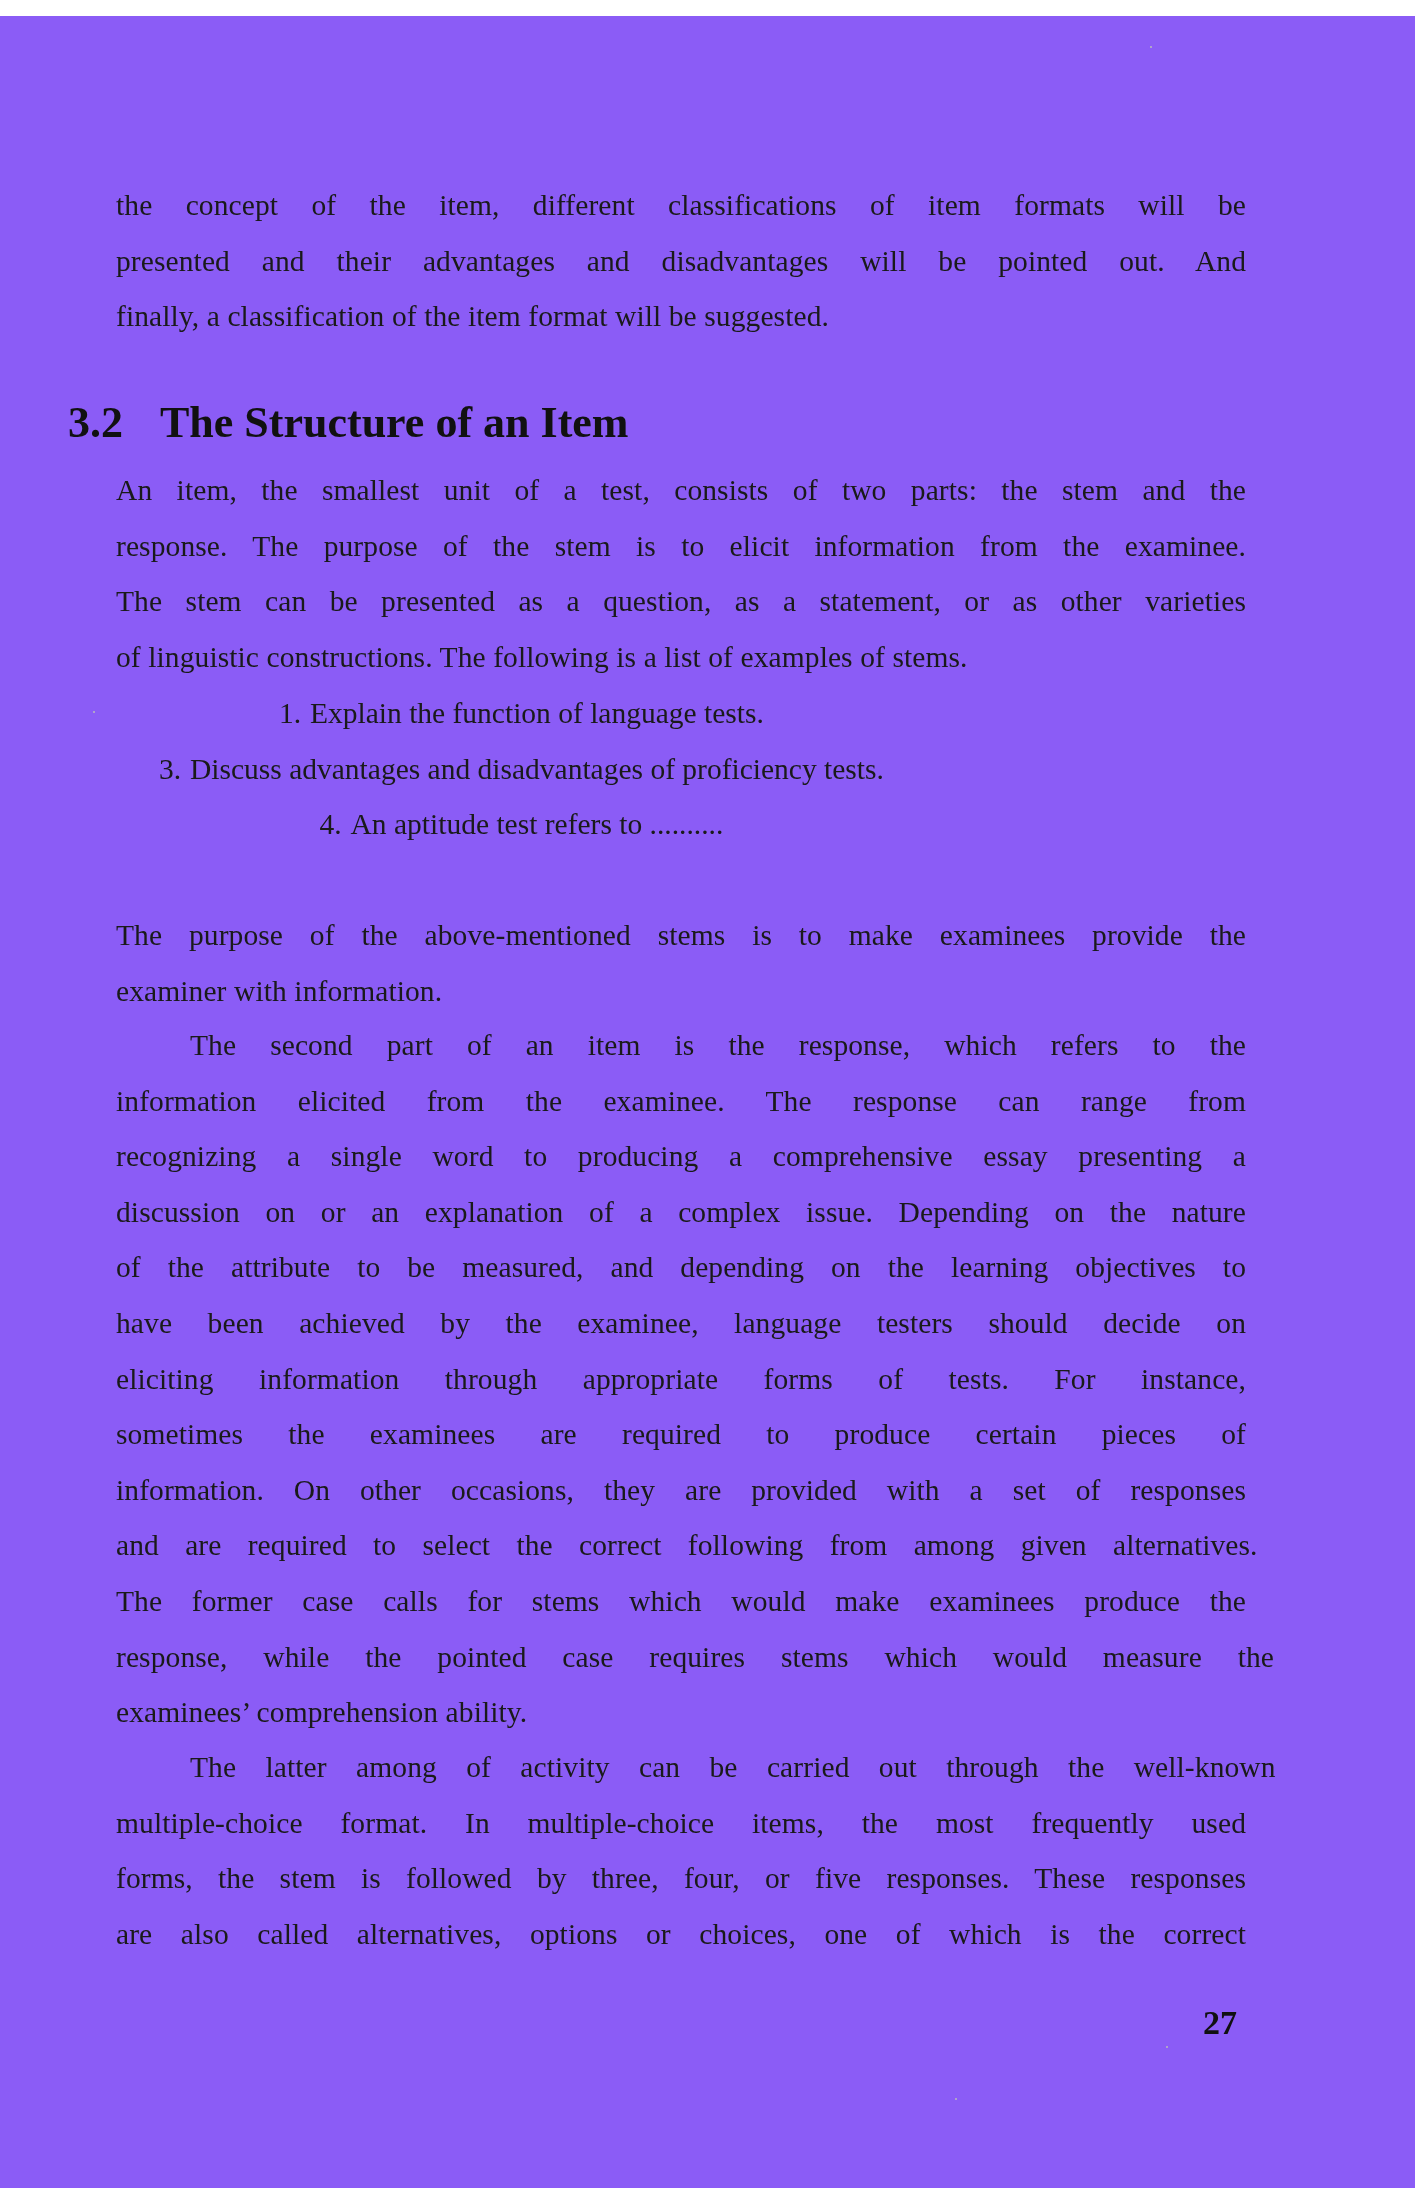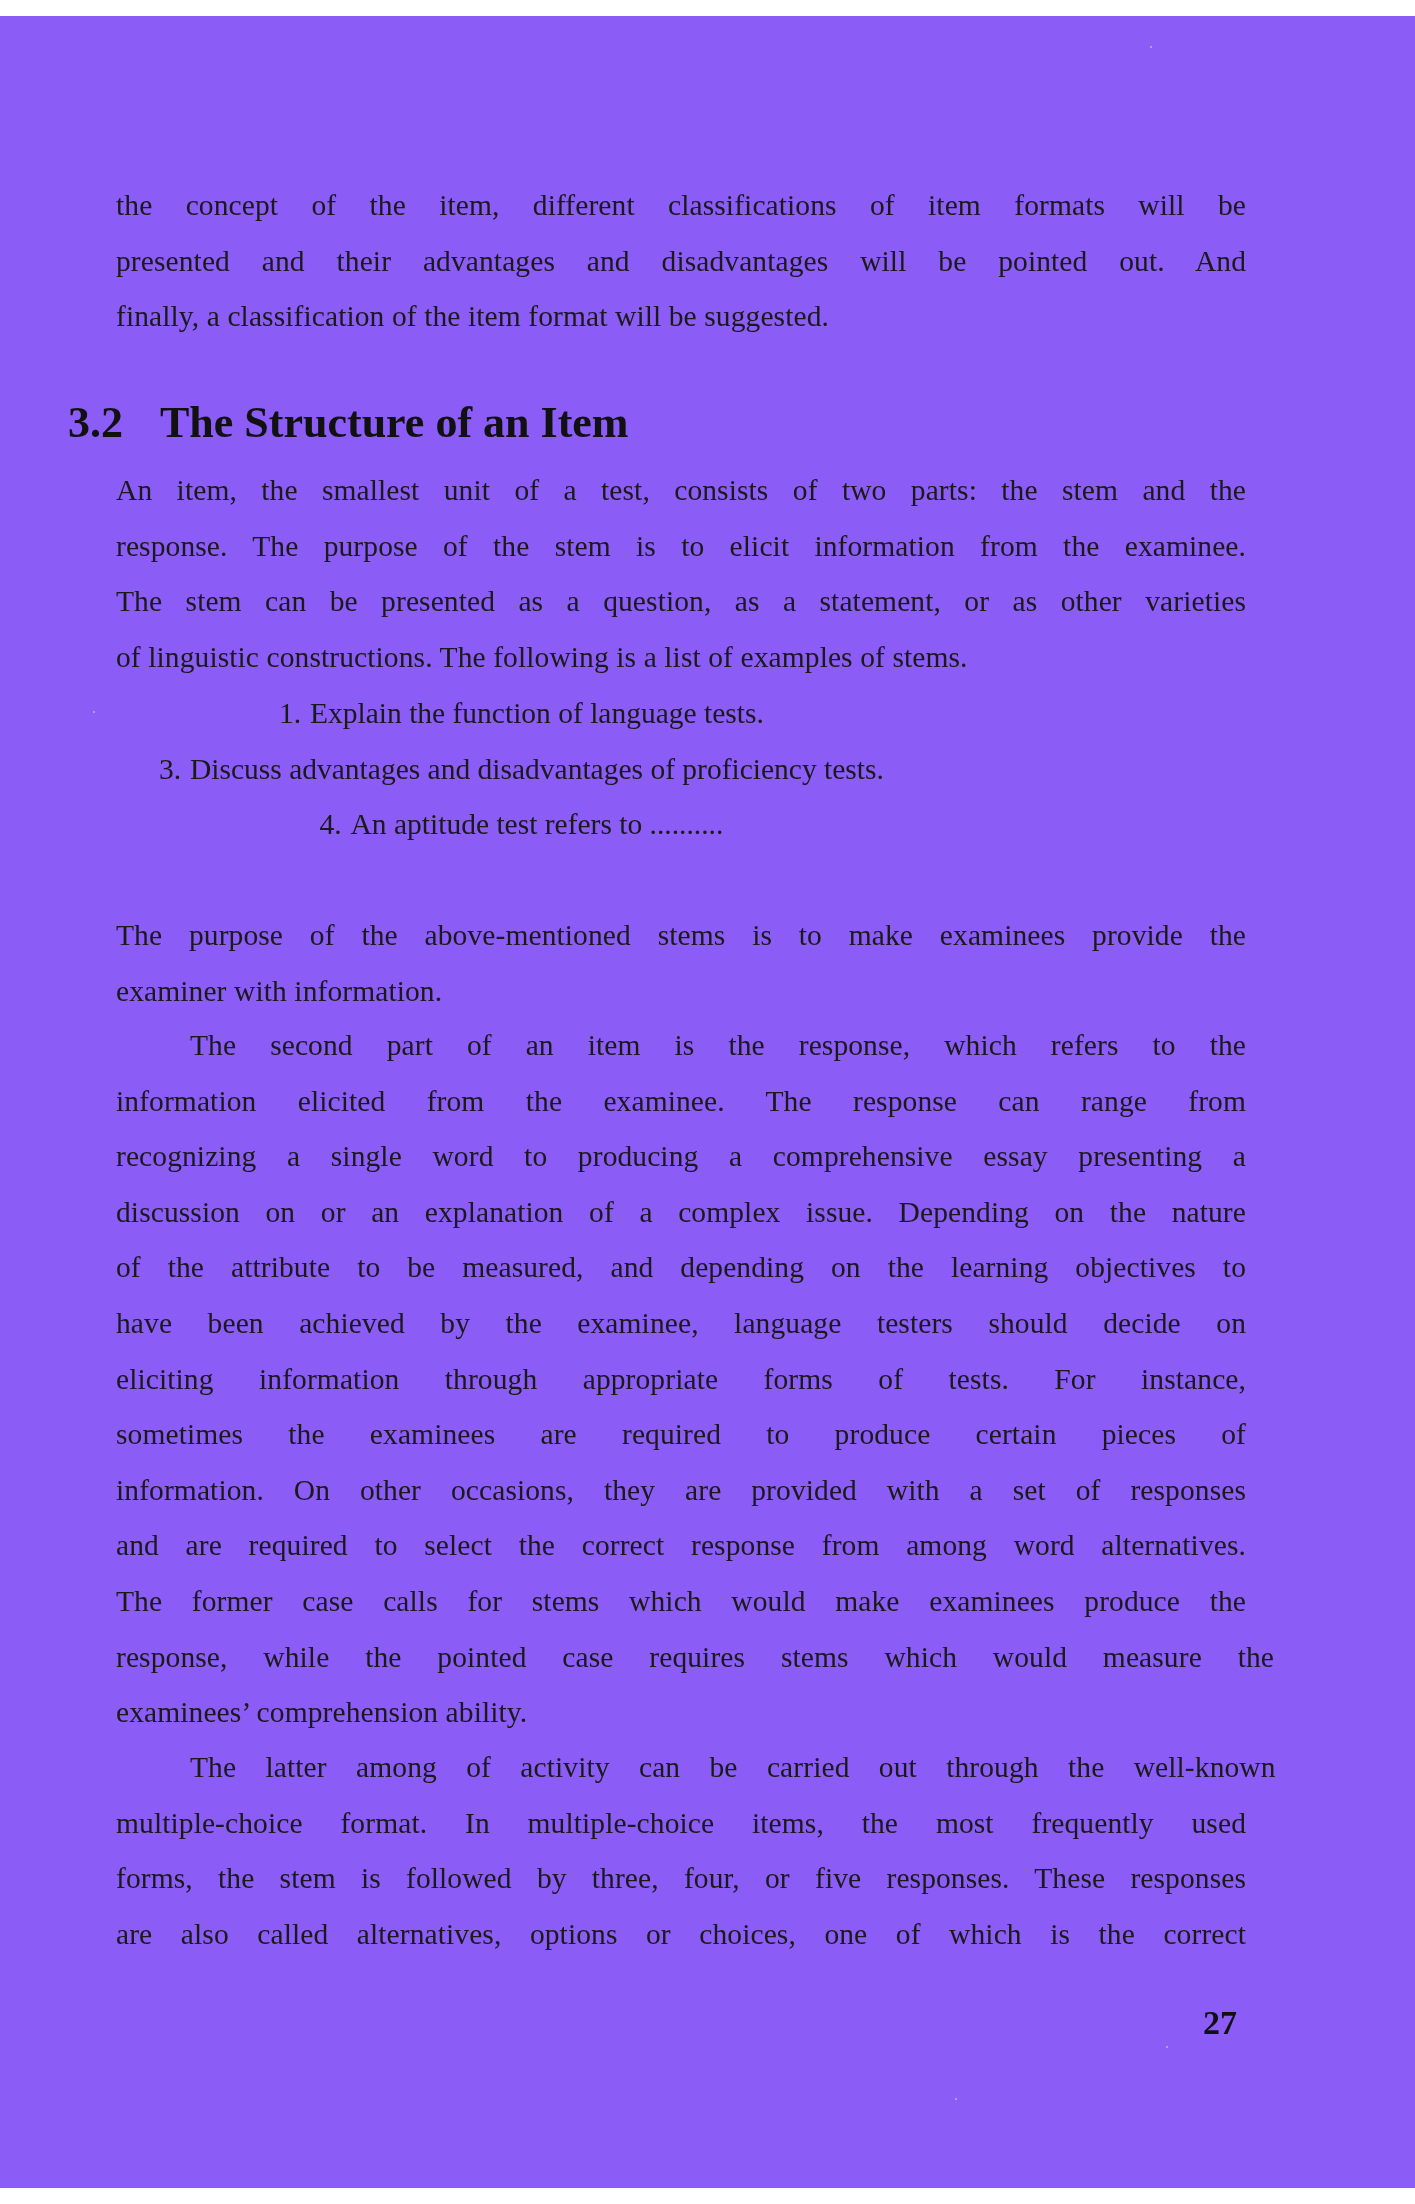--- a/index.html
+++ b/index.html
@@ -129,21 +129,21 @@
   <div class="text-block para3">
     <span class="line indent" style="word-spacing: 26.5143px;">The second part of an item is the response, which refers to the</span>
     <span class="line" style="word-spacing: 33.8576px;">information elicited from the examinee. The response can range from</span>
     <span class="line" style="word-spacing: 23.1406px;">recognizing a single word to producing a comprehensive essay presenting a</span>
     <span class="line" style="word-spacing: 18.1016px;">discussion on or an explanation of a complex issue. Depending on the nature</span>
     <span class="line" style="word-spacing: 19.4648px;">of the attribute to be measured, and depending on the learning objectives to</span>
     <span class="line" style="word-spacing: 28.0219px;">have been achieved by the examinee, language testers should decide on</span>
     <span class="line" style="word-spacing: 37.9551px;">eliciting information through appropriate forms of tests. For instance,</span>
     <span class="line" style="word-spacing: 37.7361px;">sometimes the examinees are required to produce certain pieces of</span>
     <span class="line" style="word-spacing: 22.4403px;">information. On other occasions, they are provided with a set of responses</span>
-    <span class="line" style="word-spacing: 18.767px;">and are required to select the correct response from among word alternatives.</span>
+    <span class="line" style="word-spacing: 18.767px;">and are required to select the correct following from among given alternatives.</span>
     <span class="line" style="word-spacing: 22.1875px;">The former case calls for stems which would make examinees produce the</span>
     <span class="line" style="word-spacing: 28.3344px;">response, while the pointed case requires stems which would measure the</span>
     <span class="line left">examinees’ comprehension ability.</span>
   </div>
 
   <div class="text-block para4">
     <span class="line indent" style="word-spacing: 21.8722px;">The latter among of activity can be carried out through the well-known</span>
     <span class="line" style="word-spacing: 30.3457px;">multiple-choice format. In multiple-choice items, the most frequently used</span>
     <span class="line" style="word-spacing: 17.7422px;">forms, the stem is followed by three, four, or five responses. These responses</span>
     <span class="line" style="word-spacing: 21.0312px;">are also called alternatives, options or choices, one of which is the correct</span>

